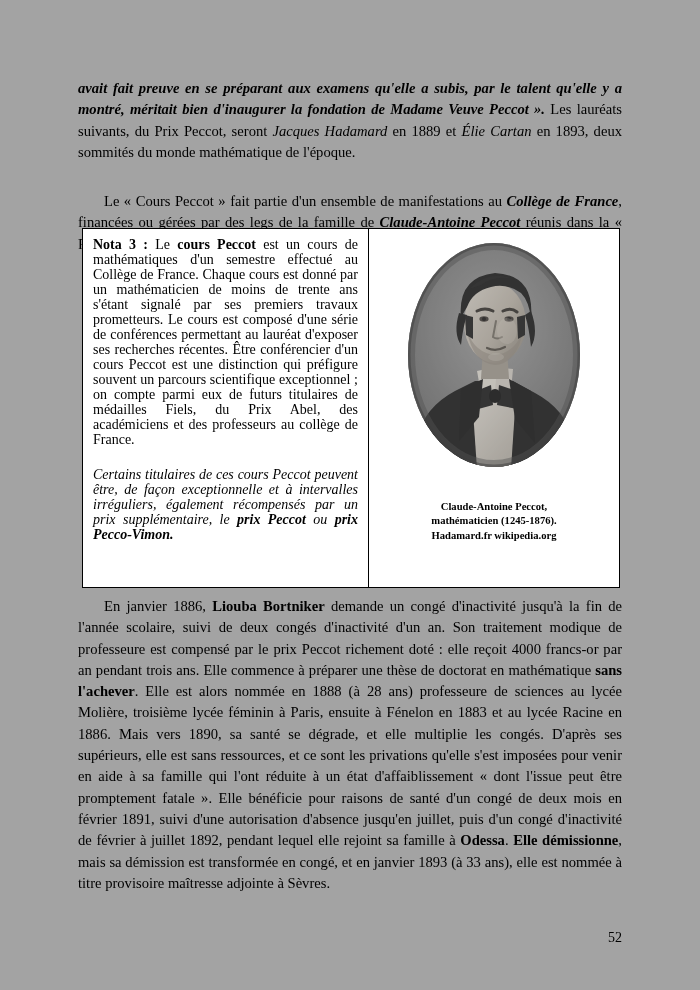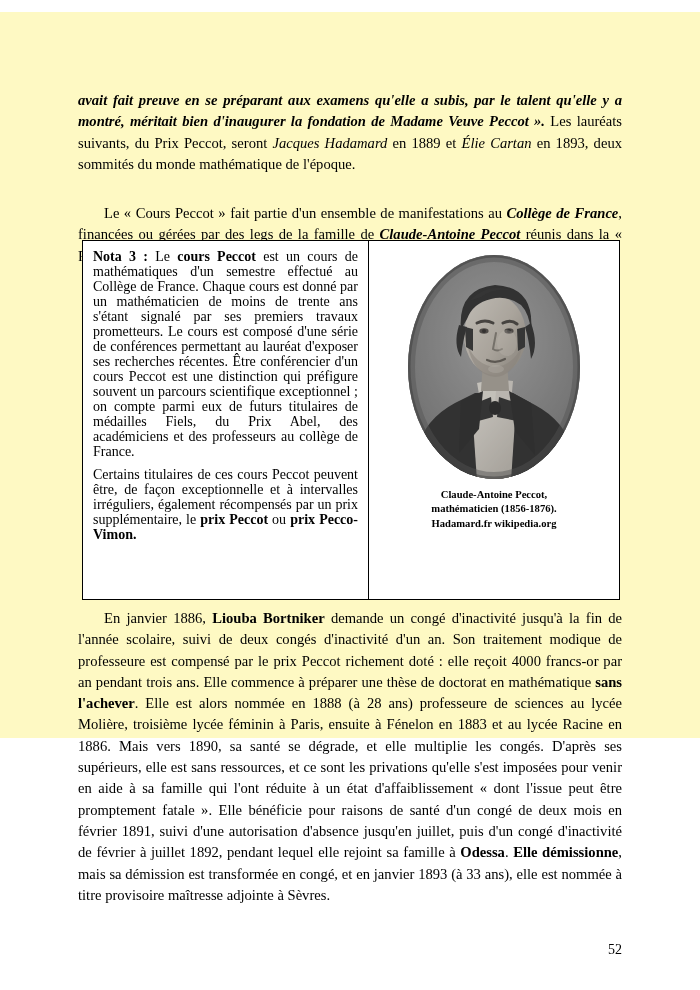--- a/index.html
+++ b/index.html
@@ -11,24 +11,24 @@
     width: 700px;
     height: 990px;
     position: relative;
     font-family: "Liberation Serif", "DejaVu Serif", serif;
     color: #000000;
     overflow: hidden;
   }
 
   .page {
     position: absolute;
-    left: 0; top: 12px;
+    left: 0; top: 0;
     width: 700px;
-    height: 726px;
-    background: #fef9c3;
+    height: 990px;
+    background: #a3a3a3;
   }
 
   .content {
     position: absolute;
     left: 78px;
     top: 78px;
     width: 544px;
   }
 
   p.body-par {
@@ -64,28 +64,29 @@
     border-right: 1px solid #000;
     padding: 8px 10px 6px 10px;
   }
   .nota-right {
     flex: 1;
     box-sizing: border-box;
     padding: 10px 8px 6px 8px;
     display: flex;
     flex-direction: column;
     align-items: center;
+    gap: 24px;
   }
   .nota-left p {
     margin: 0;
     font-size: 14px;
     line-height: 15px;
     text-align: justify;
   }
-  .nota-left p + p { margin-top: 8px; }
+  .nota-left p + p { margin-top: 20px; font-style: italic; }
 
   
   .portrait-wrap {
     width: 182px;
     height: 228px;
     position: relative;
     margin-top: 2px;
     overflow: hidden;
   }
   .portrait-oval {
@@ -229,21 +230,21 @@
           </g>
 
           <g clip-path="url(#ovalClip)" opacity="0.30">
             <rect x="0" y="0" width="182" height="228" filter="url(#grain)" fill="#888"></rect>
           </g>
         </svg>
       </div>
 
       <div class="caption">
         <div>Claude-Antoine Peccot,</div>
-        <div>mathématicien (1856-1876).</div>
+        <div>mathématicien (1245-1876).</div>
         <div>Hadamard.fr wikipedia.org</div>
       </div>
 
     </div>
   </div>
 
   <div class="lower">
     <p class="body-par indent"><span>En janvier 1886, </span><b>Liouba Bortniker</b><span> demande un congé d'inactivité jusqu'à la fin de l'année scolaire, suivi de deux congés d'inactivité d'un an. Son traitement modique de professeure est compensé par le prix Peccot richement doté : elle reçoit 4000 francs-or par an pendant trois ans. Elle commence à préparer une thèse de doctorat en mathématique </span><b>sans l'achever</b><span>. Elle est alors nommée en 1888 (à 28 ans) professeure de sciences au lycée Molière, troisième lycée féminin à Paris, ensuite à Fénelon en 1883 et au lycée Racine en 1886. Mais vers 1890, sa santé se dégrade, et elle multiplie les congés. D'après ses supérieurs, elle est sans ressources, et ce sont les privations qu'elle s'est imposées pour venir en aide à sa famille qui l'ont réduite à un état d'affaiblissement « dont l'issue peut être promptement fatale ». Elle bénéficie pour raisons de santé d'un congé de deux mois en février 1891, suivi d'une autorisation d'absence jusqu'en juillet, puis d'un congé d'inactivité de février à juillet 1892, pendant lequel elle rejoint sa famille à </span><b>Odessa</b><span>. </span><b>Elle démissionne</b><span>, mais sa démission est transformée en congé, et en janvier 1893 (à 33 ans), elle est nommée à titre provisoire maîtresse adjointe à Sèvres.</span></p>
   </div>
 

